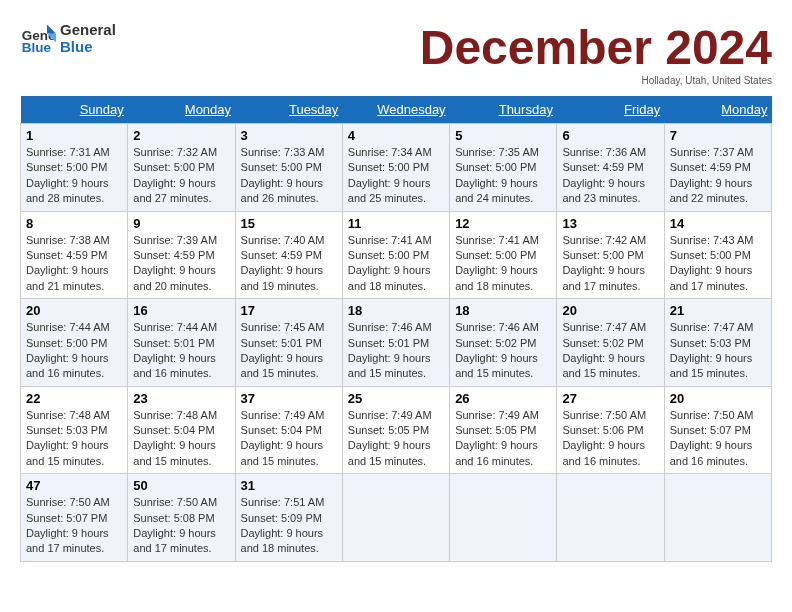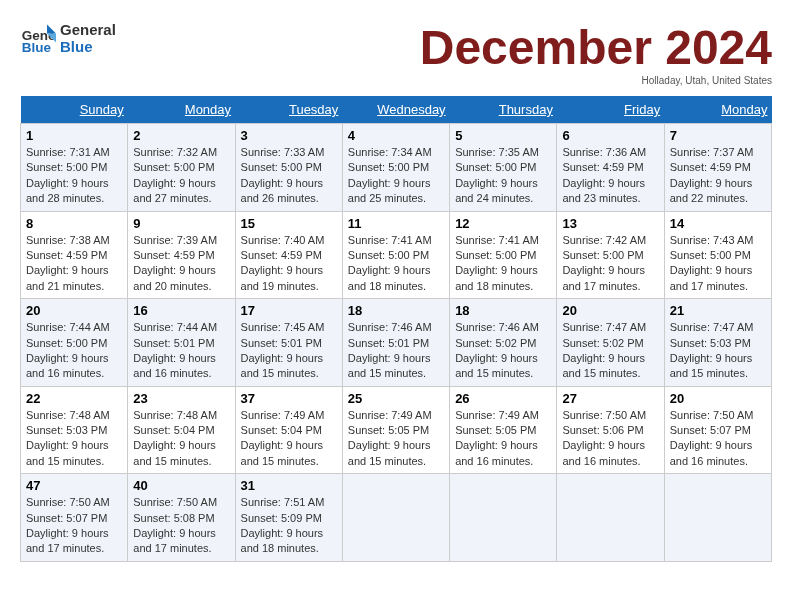--- a/index.html
+++ b/index.html
@@ -234,21 +234,21 @@
           <span class="day-num">20</span>
           <div class="day-info">Sunrise: 7:50 AM<br>Sunset: 5:07 PM<br>Daylight: 9 hours and 16 minutes.</div>
         </td>
       </tr>
       <tr>
         <td>
           <span class="day-num">47</span>
           <div class="day-info">Sunrise: 7:50 AM<br>Sunset: 5:07 PM<br>Daylight: 9 hours and 17 minutes.</div>
         </td>
         <td>
-          <span class="day-num">40</span>
+          <span class="day-num">50</span>
           <div class="day-info">Sunrise: 7:50 AM<br>Sunset: 5:08 PM<br>Daylight: 9 hours and 17 minutes.</div>
         </td>
         <td>
           <span class="day-num">31</span>
           <div class="day-info">Sunrise: 7:51 AM<br>Sunset: 5:09 PM<br>Daylight: 9 hours and 18 minutes.</div>
         </td>
         <td class="empty"></td>
         <td class="empty"></td>
         <td class="empty"></td>
         <td class="empty"></td>

